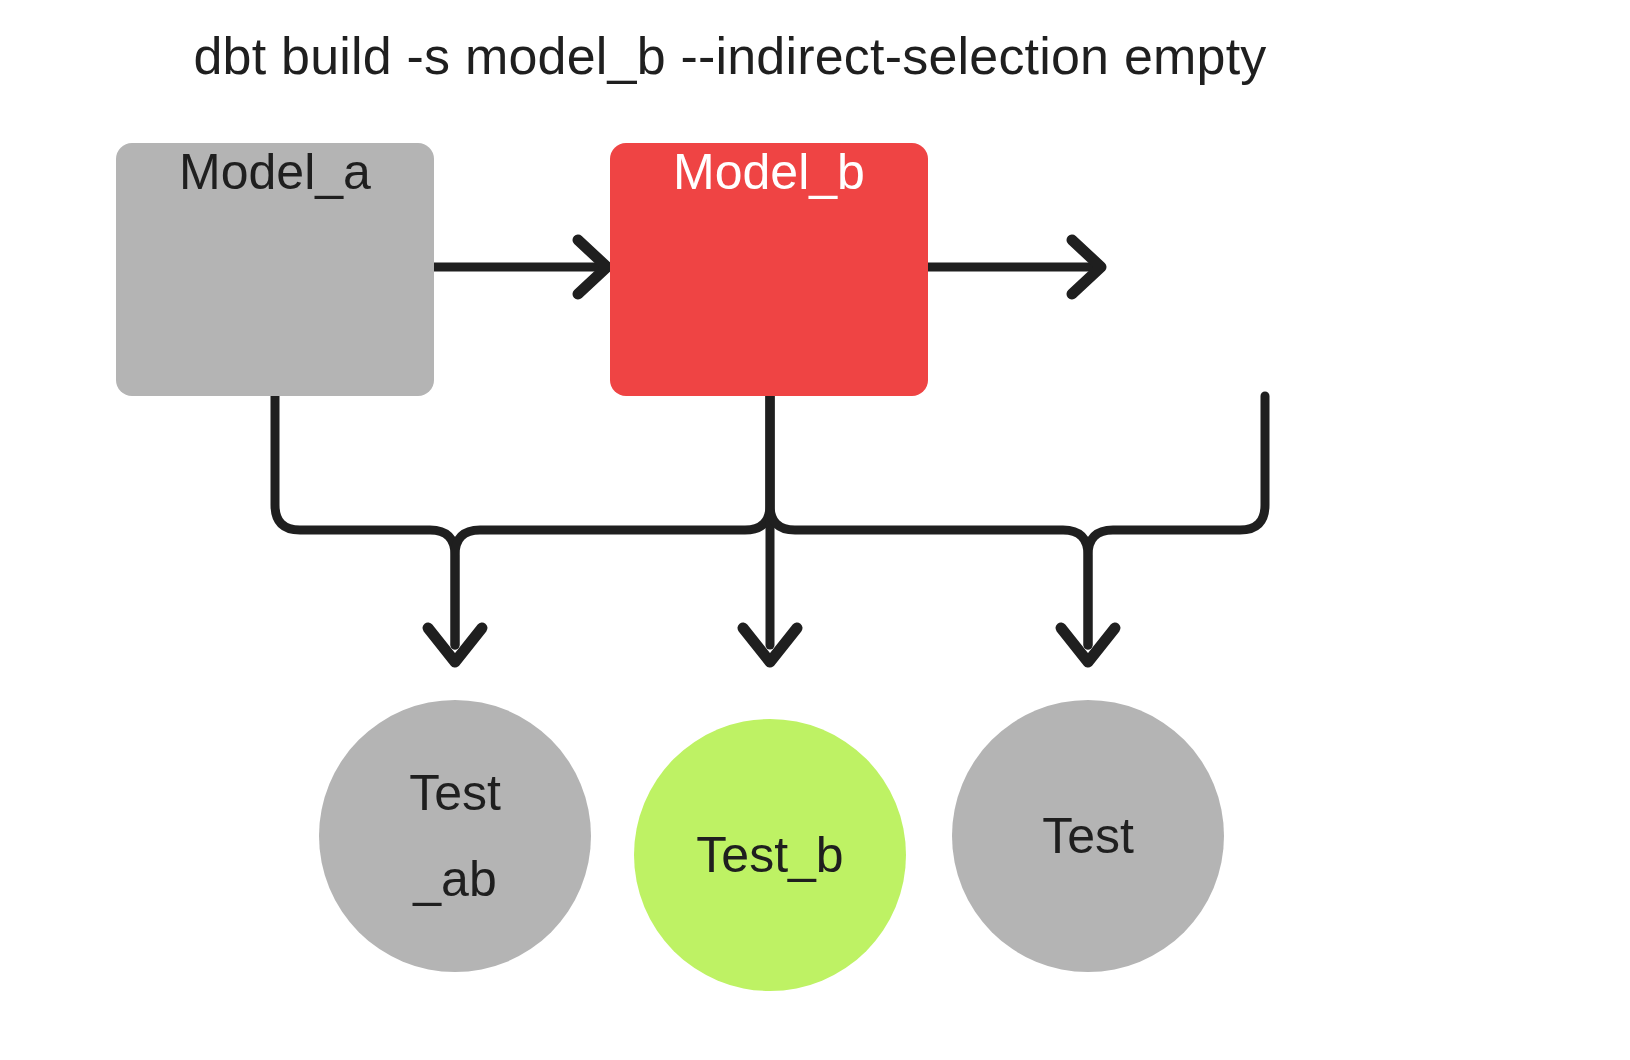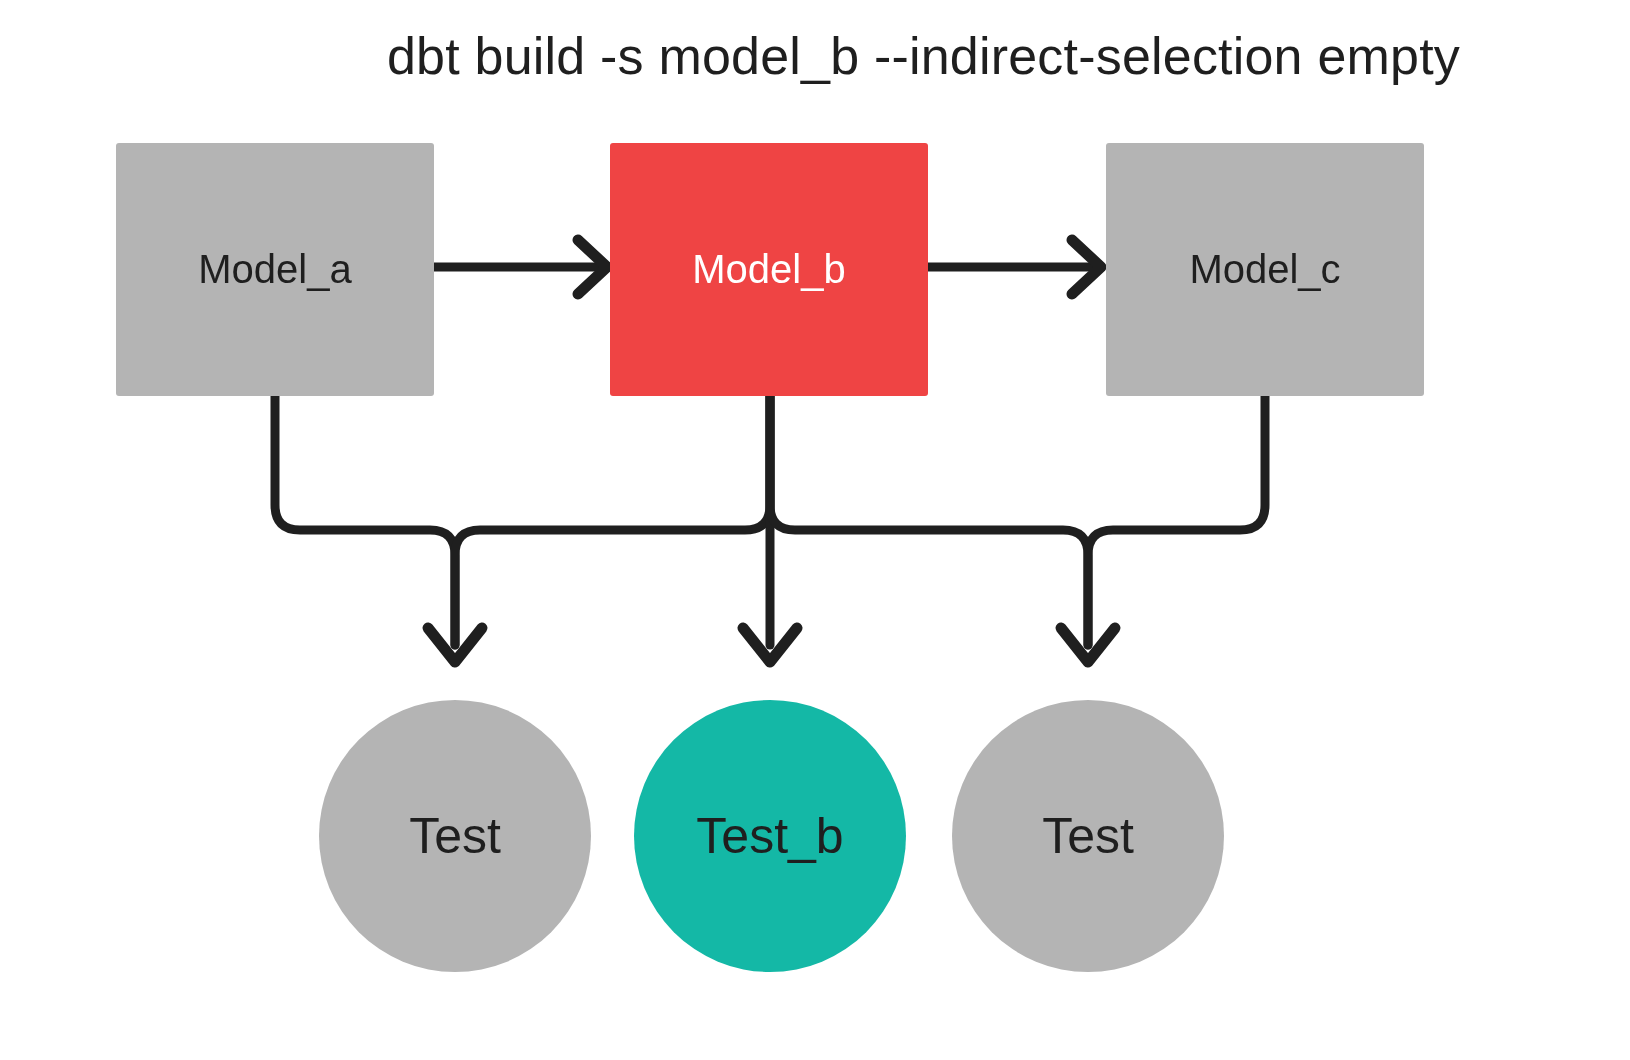--- a/index.html
+++ b/index.html
@@ -17,36 +17,35 @@
     position: relative;
     width: 1630px;
     height: 1060px;
     background: #ffffff;
   }
   #title {
     position: absolute;
     left: 0;
     top: 26px;
     width: 1460px;
-    text-align: right;
+    text-align: center;
     font-size: 52px;
     color: #1f1f1f;
     font-family: "Liberation Sans", sans-serif;
     letter-spacing: 0.2px;
     white-space: nowrap;
   }
   .node-box {
     position: absolute;
     width: 318px;
     height: 253px;
-    border-radius: 3px;
+    border-radius: 16px;
     display: flex;
-    align-items: center;
     justify-content: center;
-    font-size: 40px;
+    font-size: 50px;
     box-sizing: border-box;
   }
   .node-circle {
     position: absolute;
     width: 272px;
     height: 272px;
     border-radius: 50%;
     display: flex;
     flex-direction: column;
     align-items: center;
@@ -119,29 +118,27 @@
   </svg>
 
   <div class="node-box" style="left:116px; top:143px; background:#b4b4b4; color:#1f1f1f;">
     <span class="node-label">Model_a</span>
   </div>
 
   <div class="node-box" style="left:610px; top:143px; background:#ef4444; color:#ffffff;">
     <span class="node-label">Model_b</span>
   </div>
 
-  <div class="node-box" style="left:1106px; top:143px; background:#b4b4b4; color:#1f1f1f;">
-    <span class="node-label">Model_c</span>
-  </div>
 
   <div class="node-circle" style="left:319px; top:700px; background:#b4b4b4; color:#1f1f1f;">
     <span class="node-label">Test</span>
+    <span class="node-label">_ab</span>
   </div>
 
-  <div class="node-circle" style="left:634px; top:700px; background:#14b8a6; color:#1f1f1f;">
+  <div class="node-circle" style="left:634px; top:719px; background:#bef264; color:#1f1f1f;">
     <span class="node-label">Test_b</span>
   </div>
 
   <div class="node-circle" style="left:952px; top:700px; background:#b4b4b4; color:#1f1f1f;">
     <span class="node-label">Test</span>
   </div>
 
 </div>
 
 </body></html>

